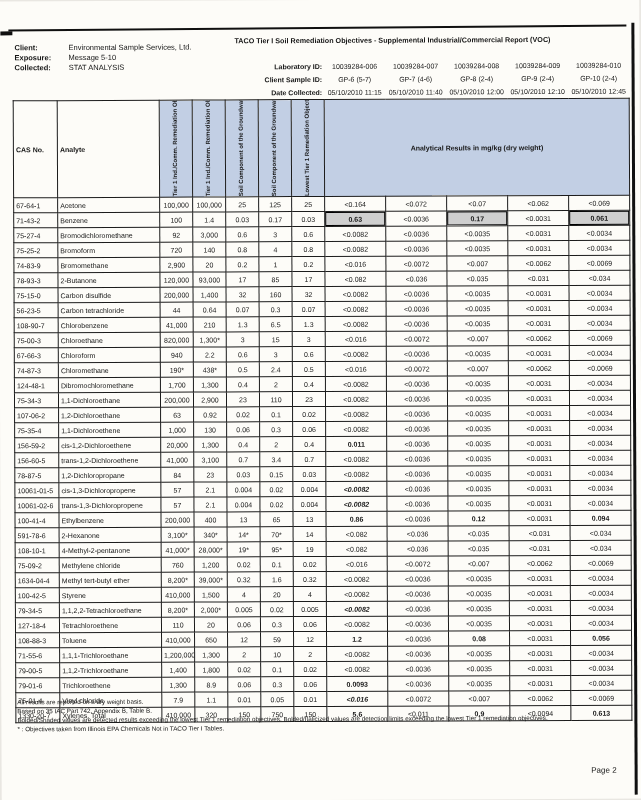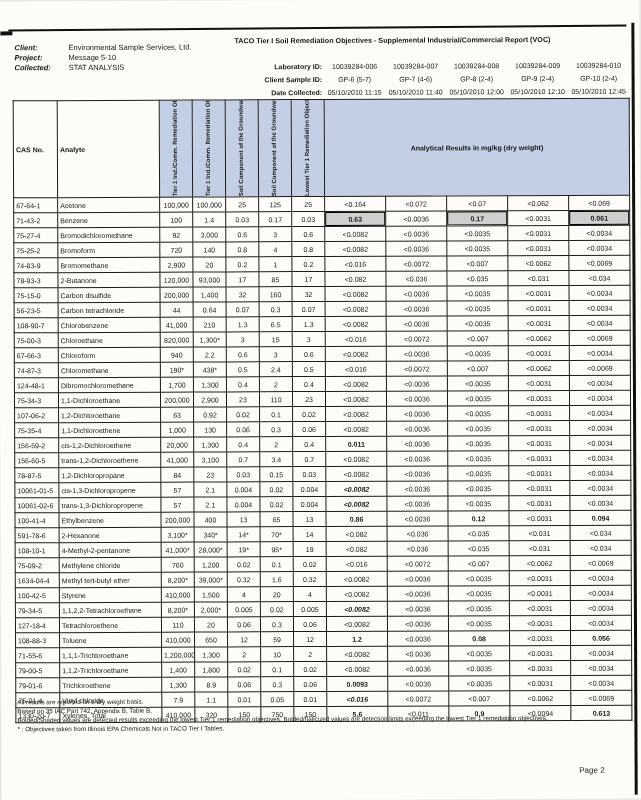--- a/index.html
+++ b/index.html
@@ -11,61 +11,61 @@
   .sheet{
     position:absolute;left:0;top:0;width:641px;height:800px;
     background:#fdfcf8;transform:rotate(-0.25deg);
   }
   
   .scan-top{position:absolute;top:27px;left:10px;width:618px;height:2px;background:#101010;transform:rotate(-0.2deg);}
   .scan-right{position:absolute;top:24px;right:5px;width:3px;height:772px;background:#101010;}
   .scan-corner{position:absolute;top:30px;left:2px;width:12px;height:4px;background:#101010;}
 
   .client-block{position:absolute;left:16px;top:42px;font-size:7.5px;line-height:1.35;}
-  .client-block .lbl{display:inline-block;width:52px;font-weight:bold;font-style:italic;}
+  .client-block .lbl{display:inline-block;width:52px;font-weight:bold;}
   .report-title{position:absolute;left:236px;top:36px;width:398px;font-size:7.2px;font-weight:bold;white-space:nowrap;letter-spacing:0;}
 
   table.rpt{border-collapse:collapse;table-layout:fixed;width:616px;margin:60px 0 0 14px;}
   table.rpt td{border:1px solid #1c1c1c;font-size:7px;padding:0 2px;height:14px;overflow:hidden;white-space:nowrap;vertical-align:middle;}
   tr.meta td{border:none;height:13px;background:transparent;}
   td.metalabel{text-align:right;font-weight:bold;font-size:7px;padding-right:4px;}
   td.metaval{text-align:center;font-size:6.2px;}
   td.colhead{vertical-align:bottom;font-weight:bold;font-size:7px;background:#fdfcf8;}
   td.rotcell{background:#c2cfe4;vertical-align:bottom;padding:2px 1px;}
   .rot{writing-mode:vertical-rl;transform:rotate(180deg);height:96px;font-size:6px;line-height:1.2;margin:0 auto;text-align:left;font-weight:bold;}
   td.reshdr{text-align:center;font-weight:bold;font-size:7px;background:#c2cfe4;vertical-align:middle;white-space:normal;}
   td.cas{font-size:6.6px;}
   td.an{font-size:6.8px;}
   td.ob{text-align:center;font-size:6.8px;}
   td.re{text-align:center;font-size:6.8px;}
   td.b{font-weight:bold;}
   td.i{font-style:italic;font-weight:bold;}
   td.x{font-weight:bold;background:#cfcfcf;box-shadow:inset 0 0 0 1px #000;}
 
   .footnotes{position:absolute;left:16px;top:696px;width:560px;font-size:6.3px;line-height:1.45;}
-  .page-number{position:absolute;right:38px;bottom:24px;font-size:8px;}
+  .page-number{position:absolute;right:26px;bottom:24px;font-size:8px;}
 </style>
 </head>
 <body>
 
 <div class="sheet">
 
   <div class="scan-top"></div>
   <div class="scan-right"></div>
   <div class="scan-corner"></div>
 
   <div class="report-title">TACO Tier I Soil Remediation Objectives - Supplemental Industrial/Commercial Report (VOC)</div>
 
   <div class="client-block">
     <div>
       <span class="lbl">Client:</span>
       <span>Environmental Sample Services, Ltd.</span>
     </div>
     <div>
-      <span class="lbl">Project:</span>
+      <span class="lbl">Exposure:</span>
       <span>Message 5-10</span>
     </div>
     <div>
       <span class="lbl">Collected:</span>
       <span>STAT ANALYSIS</span>
     </div>
   </div>
 
   <table class="rpt">
     <colgroup>

